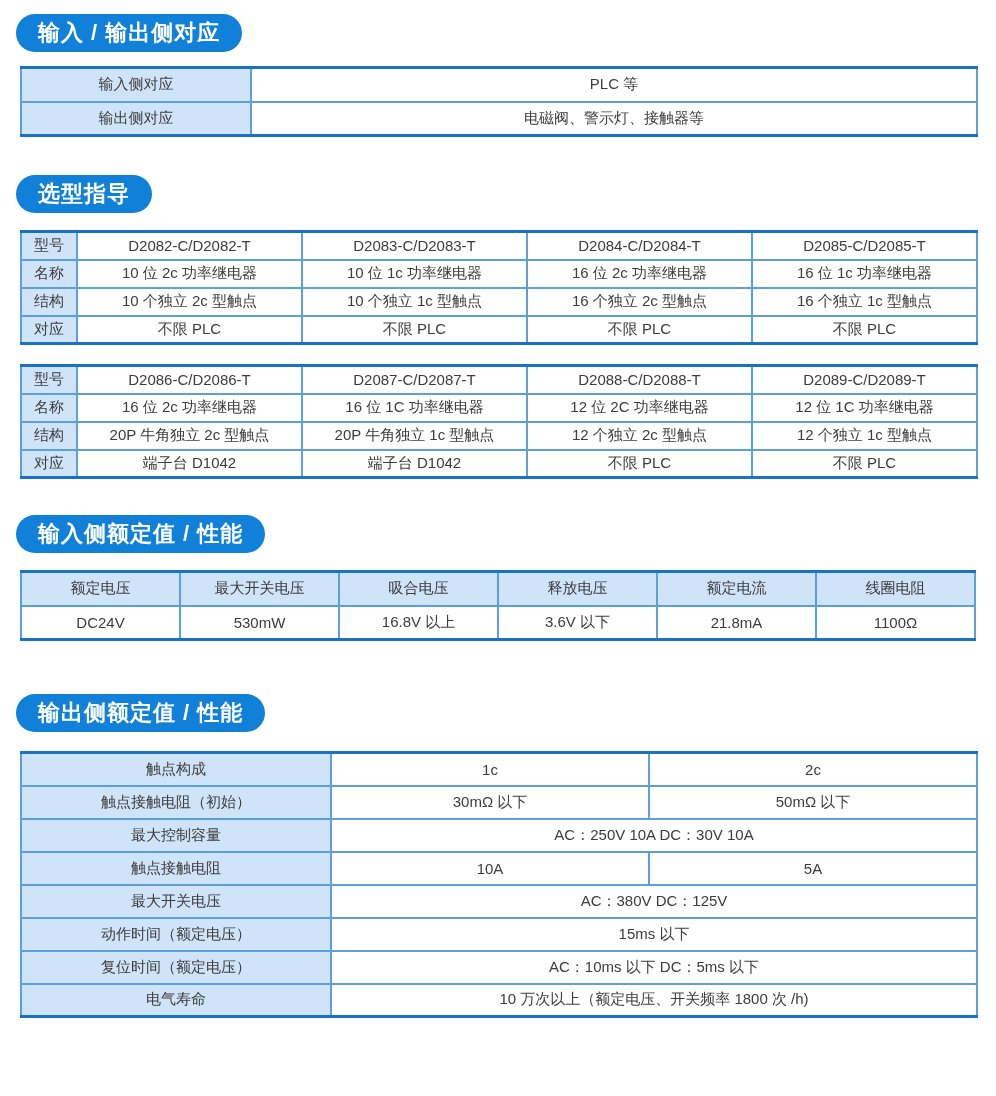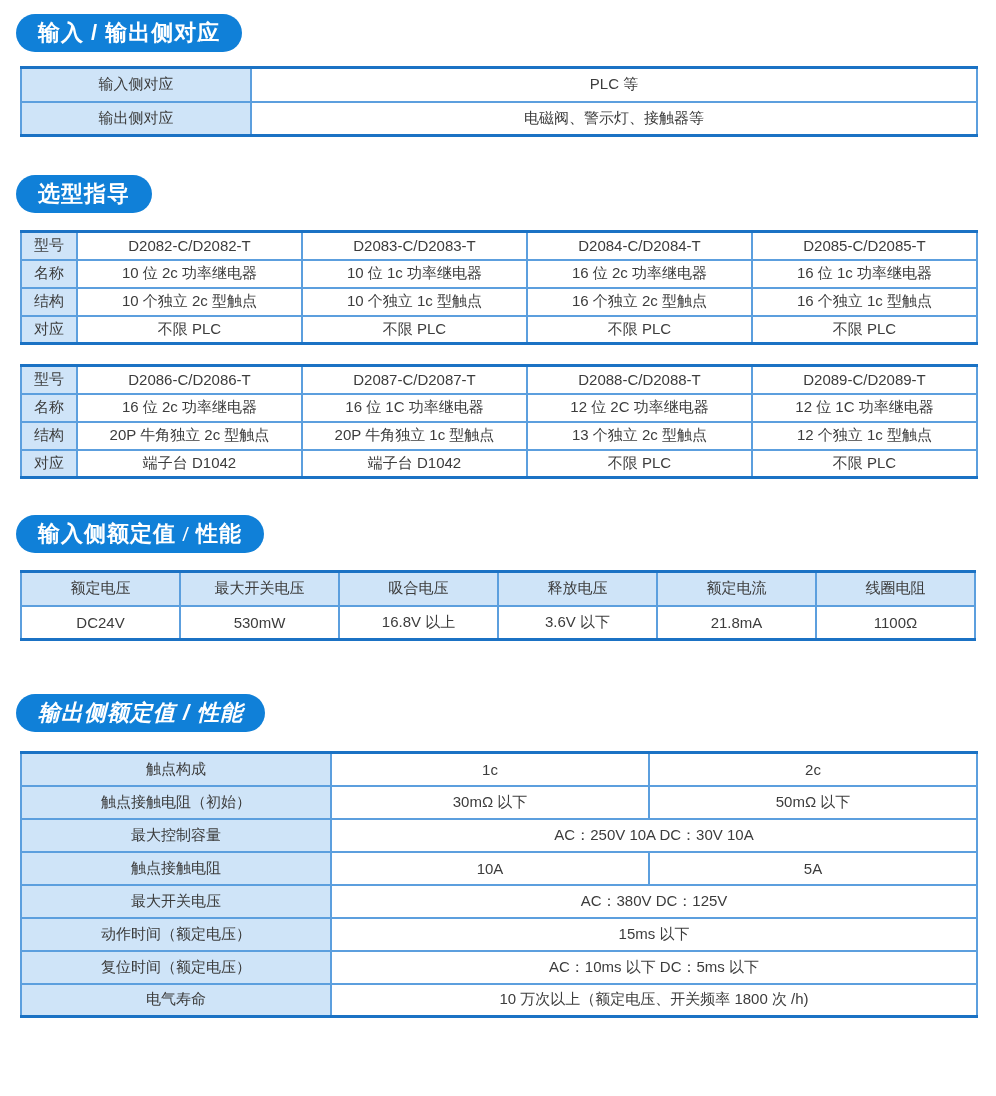--- a/index.html
+++ b/index.html
@@ -31,23 +31,23 @@
   .tbl td.lbl { background:var(--header-cell-bg,#cfe4f8); }
   .io-tbl td  { height:34px; }
   .sel-tbl td { height:28px; }
   .in-tbl td  { height:34px; }
   .out-tbl td { height:33px; }
   .mt-io-pill   { margin-top:14px; }
   .mt-io-tbl    { margin-top:14px; }
   .mt-sel-pill  { margin-top:38px; }
   .mt-sel-tbl-a { margin-top:17px; }
   .mt-sel-tbl-b { margin-top:19px; }
-  .mt-in-pill   { margin-top:36px;font-family:Liberation Serif, serif; }
+  .mt-in-pill   { margin-top:36px; }
   .mt-in-tbl    { margin-top:17px; }
-  .mt-out-pill  { margin-top:53px;font-style:italic; }
+  .mt-out-pill  { margin-top:53px; }
   .mt-out-tbl   { margin-top:19px; }
   section { display:block; }
 </style>
 </head>
 <body>
 
 <section>
   <div class="pill mt-io-pill">
     <span>输入 / 输出侧对应</span>
   </div>
@@ -134,21 +134,21 @@
       <td class="lbl">名称</td>
       <td>16 位 2c 功率继电器</td>
       <td>16 位 1C 功率继电器</td>
       <td>12 位 2C 功率继电器</td>
       <td>12 位 1C 功率继电器</td>
     </tr>
     <tr>
       <td class="lbl">结构</td>
       <td>20P 牛角独立 2c 型触点</td>
       <td>20P 牛角独立 1c 型触点</td>
-      <td>13 个独立 2c 型触点</td>
+      <td>12 个独立 2c 型触点</td>
       <td>12 个独立 1c 型触点</td>
     </tr>
     <tr>
       <td class="lbl">对应</td>
       <td>端子台 D1042</td>
       <td>端子台 D1042</td>
       <td>不限 PLC</td>
       <td>不限 PLC</td>
     </tr>
   </tbody>

